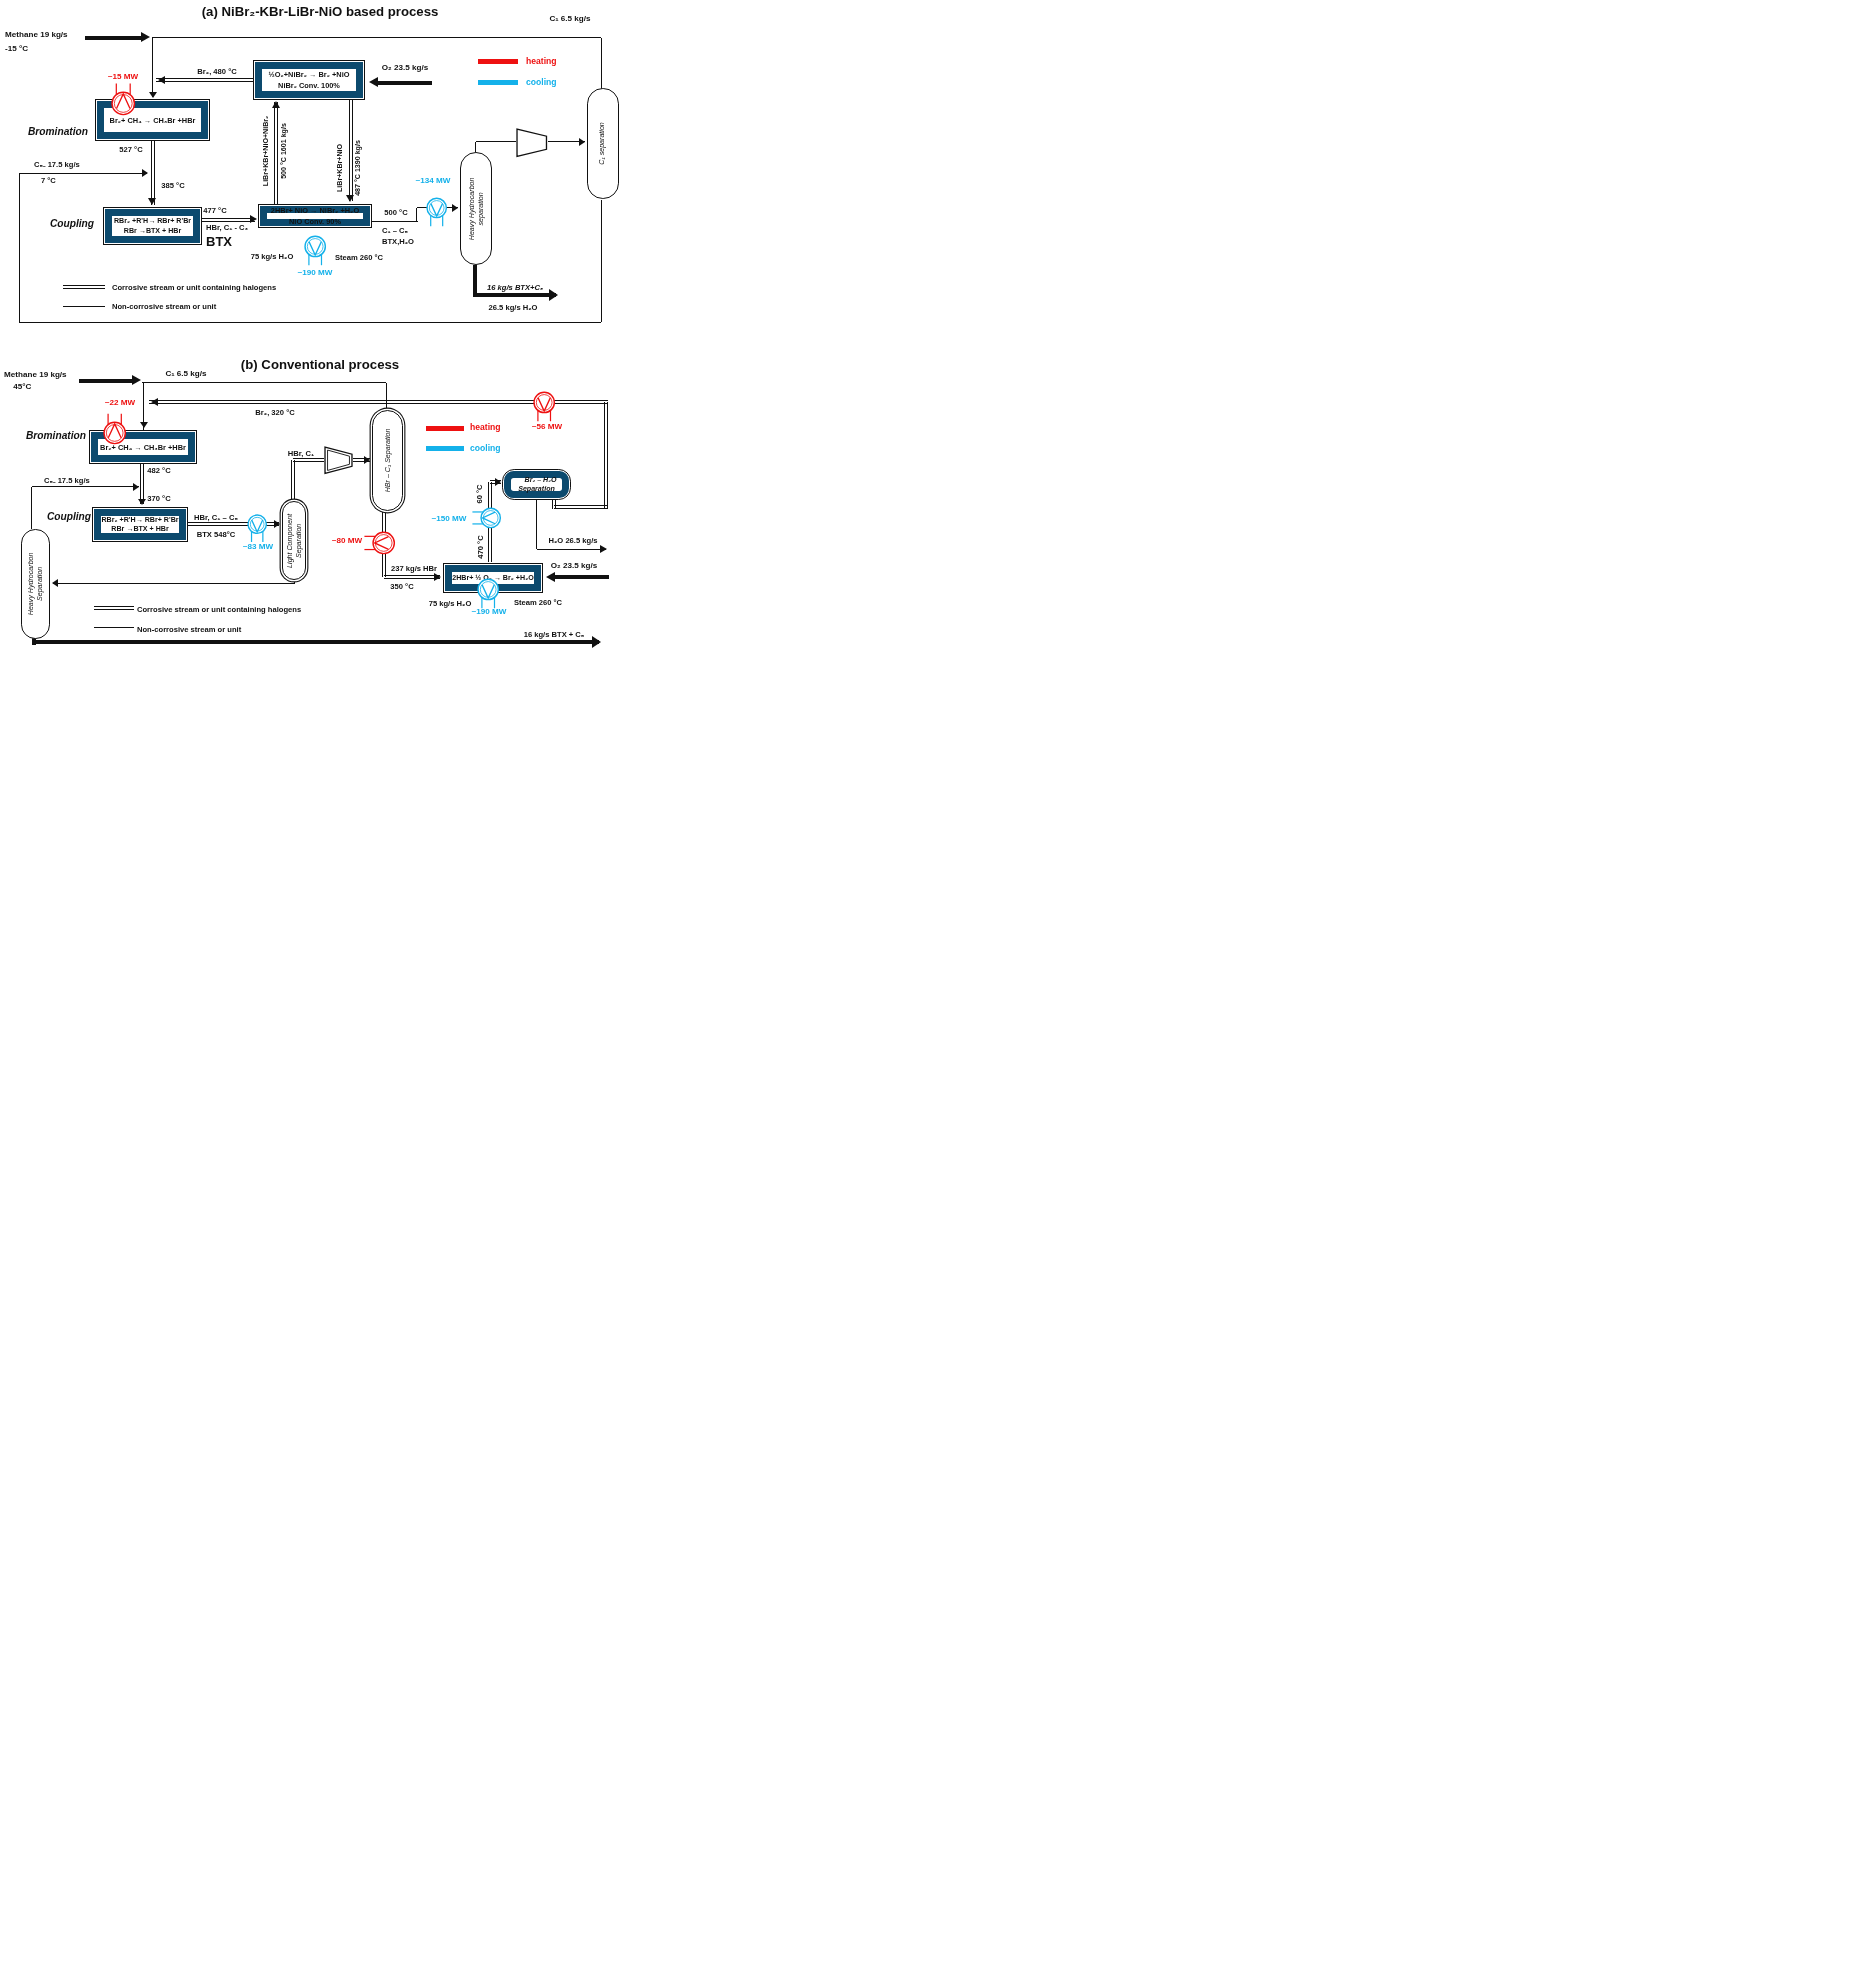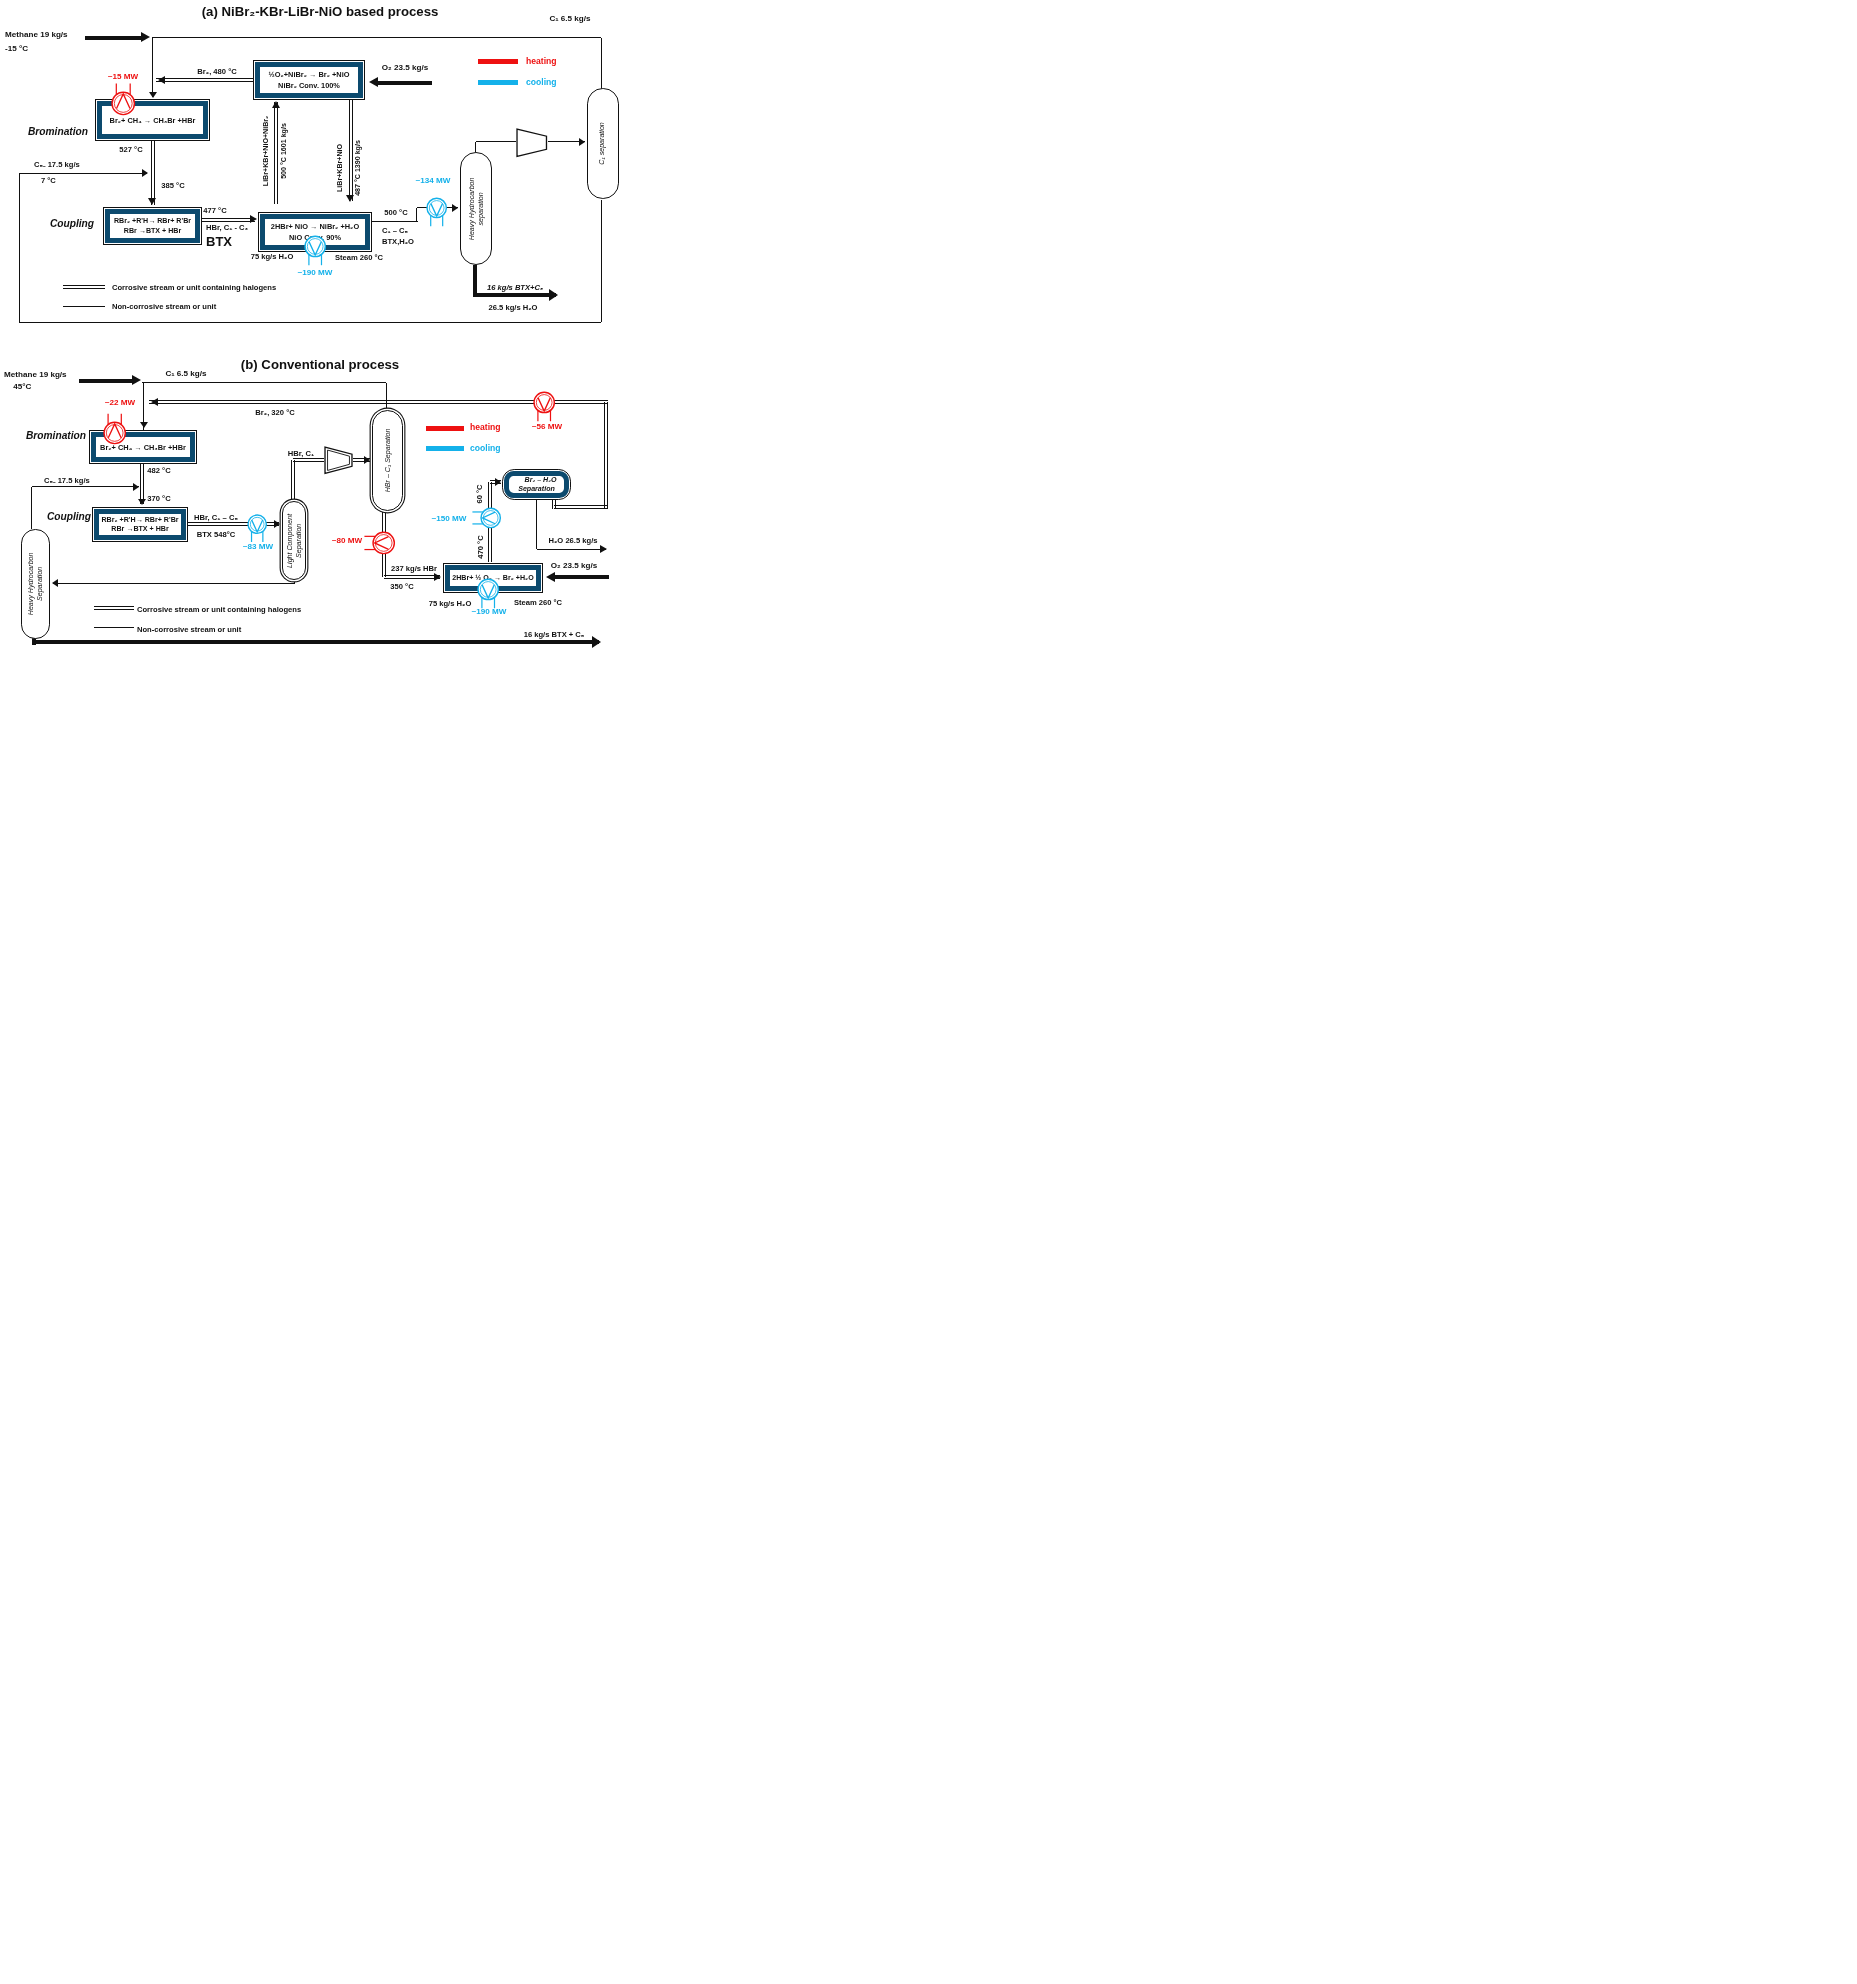--- a/index.html
+++ b/index.html
@@ -3,21 +3,21 @@
 <meta charset="utf-8">
 <style>
   html,body{margin:0;background:#fff}
   #canvas{position:relative;width:619px;height:662px;background:#fff;font-family:"Liberation Sans",sans-serif;color:#111;overflow:hidden}
   .title{position:absolute;text-align:center;font-weight:bold;font-size:13.2px;color:#111;font-family:"Liberation Sans",sans-serif}
   .lbl{position:absolute;font-weight:bold;color:#111;white-space:nowrap;line-height:1.08;font-family:"Liberation Sans",sans-serif}
   .ln{position:absolute;background:#111}
   .dlh{position:absolute;height:4.1px;box-sizing:border-box;border-top:1.2px solid #111;border-bottom:1.2px solid #111}
   .dlv{position:absolute;width:4.1px;box-sizing:border-box;border-left:1.2px solid #111;border-right:1.2px solid #111}
   .box{position:absolute;border:1.2px solid #111;background:#fff;padding:1.3px;box-sizing:border-box}
-  .box-in{width:100%;height:100%;border:5px solid #0c4a6e;display:flex;flex-direction:column;align-items:center;justify-content:center;gap:1.5px;box-sizing:border-box;background:#fff}
+  .box-in{width:100%;height:100%;border:7px solid #0c4a6e;display:flex;flex-direction:column;align-items:center;justify-content:center;gap:1.5px;box-sizing:border-box;background:#fff}
   .rx{font-weight:bold;white-space:nowrap;color:#111;font-family:"Liberation Sans",sans-serif}
   .col{position:absolute;background:#fff;border:1px solid #111;display:flex;align-items:center;justify-content:center;box-sizing:border-box}
   .col-txt{font-style:italic;font-size:7.1px;text-align:center;white-space:pre-line;color:#111;line-height:1.25;font-family:"Liberation Sans",sans-serif}
   .tri{position:absolute;width:0;height:0}
   .bar{position:absolute}
   svg{position:absolute;overflow:visible}
 </style>
 </head>
 <body>
 
@@ -115,21 +115,21 @@
         <div class="box-in">
           <div class="rx" style="font-size: 7.4px;">Br₂+ CH₄ → CH₃Br +HBr</div>
         </div>
       </div>
       <div class="box" style="left: 103px; top: 207px; width: 99px; height: 38px;">
         <div class="box-in">
           <div class="rx" style="font-size: 7.1px;">RBr₂ +R'H→ RBr+ R'Br</div>
           <div class="rx" style="font-size: 7.1px;">RBr →BTX + HBr</div>
         </div>
       </div>
-      <div class="box" style="left: 258px; top: 212px; width: 114px; height: 40px;">
+      <div class="box" style="left: 258px; top: 204px; width: 114px; height: 24px;">
         <div class="box-in">
           <div class="rx" style="font-size: 7.4px;">2HBr+ NiO → NiBr₂ +H₂O</div>
           <div class="rx" style="font-size: 7.4px;">NiO Conv. 90%</div>
         </div>
       </div>
       <div class="box" style="left: 89px; top: 430px; width: 108px; height: 34px;">
         <div class="box-in">
           <div class="rx" style="font-size: 7.4px;">Br₂+ CH₄ → CH₃Br +HBr</div>
         </div>
       </div>

